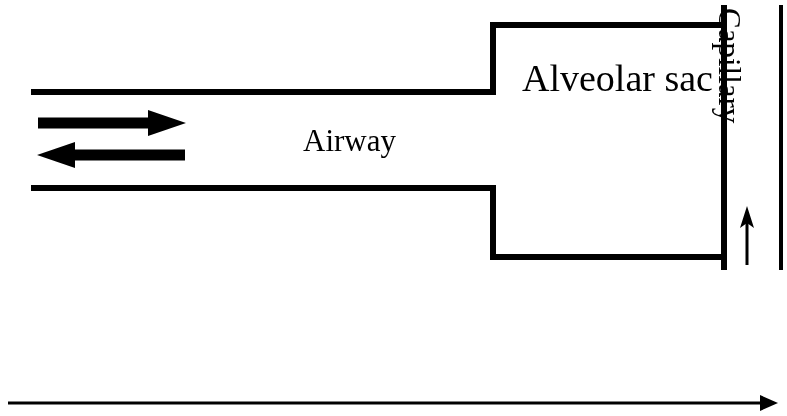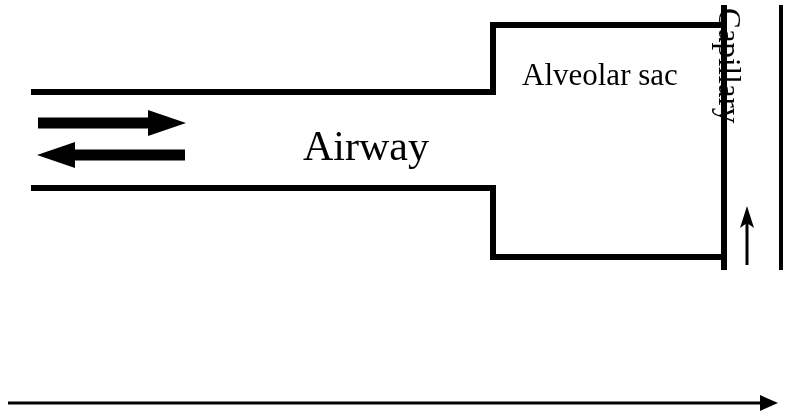--- a/index.html
+++ b/index.html
@@ -29,26 +29,26 @@
   .label {
     position: absolute;
     color: #000000;
     white-space: nowrap;
     line-height: 1;
     -webkit-font-smoothing: antialiased;
   }
   #label-airway {
     left: 303px;
     top: 125px;
-    font-size: 42px;
+    font-size: 31px;
   }
   #label-alveolar-sac {
     left: 522px;
     top: 59px;
-    font-size: 31px;
+    font-size: 38px;
   }
   #label-capillary {
     left: 745px;
     top: 8px;
     font-size: 31px;
     transform: rotate(90deg);
     transform-origin: left top;
   }
 </style>
 </head>

